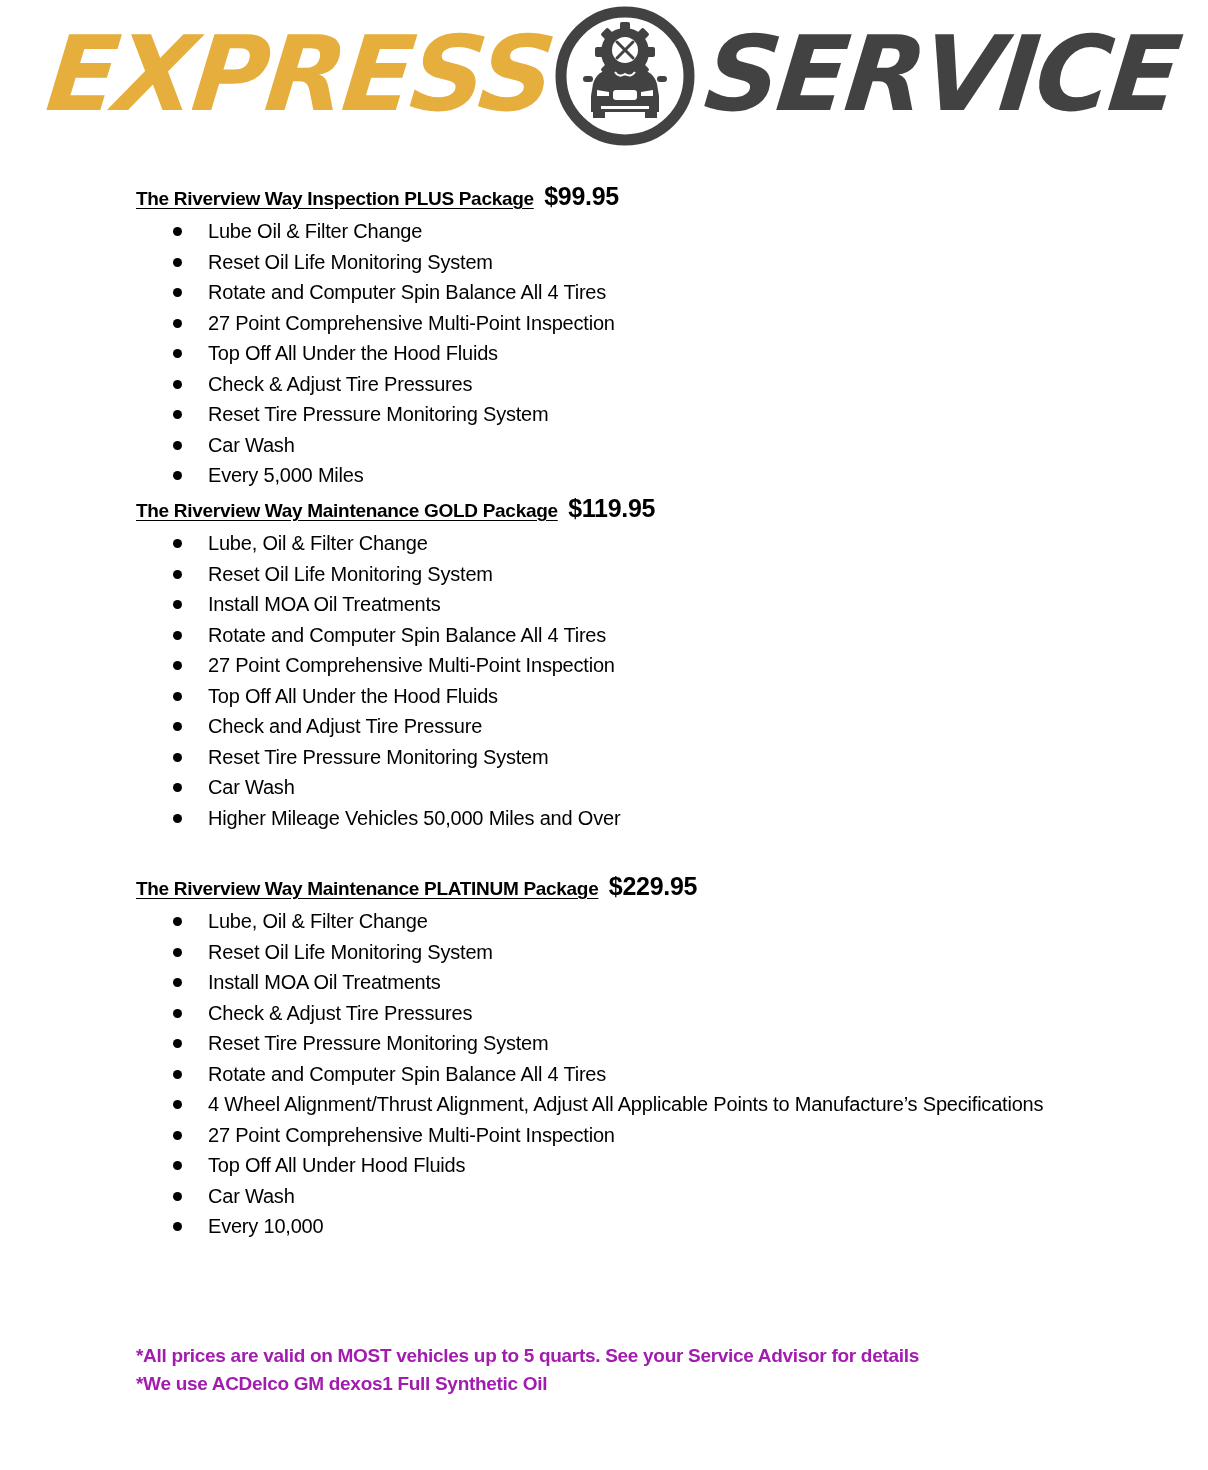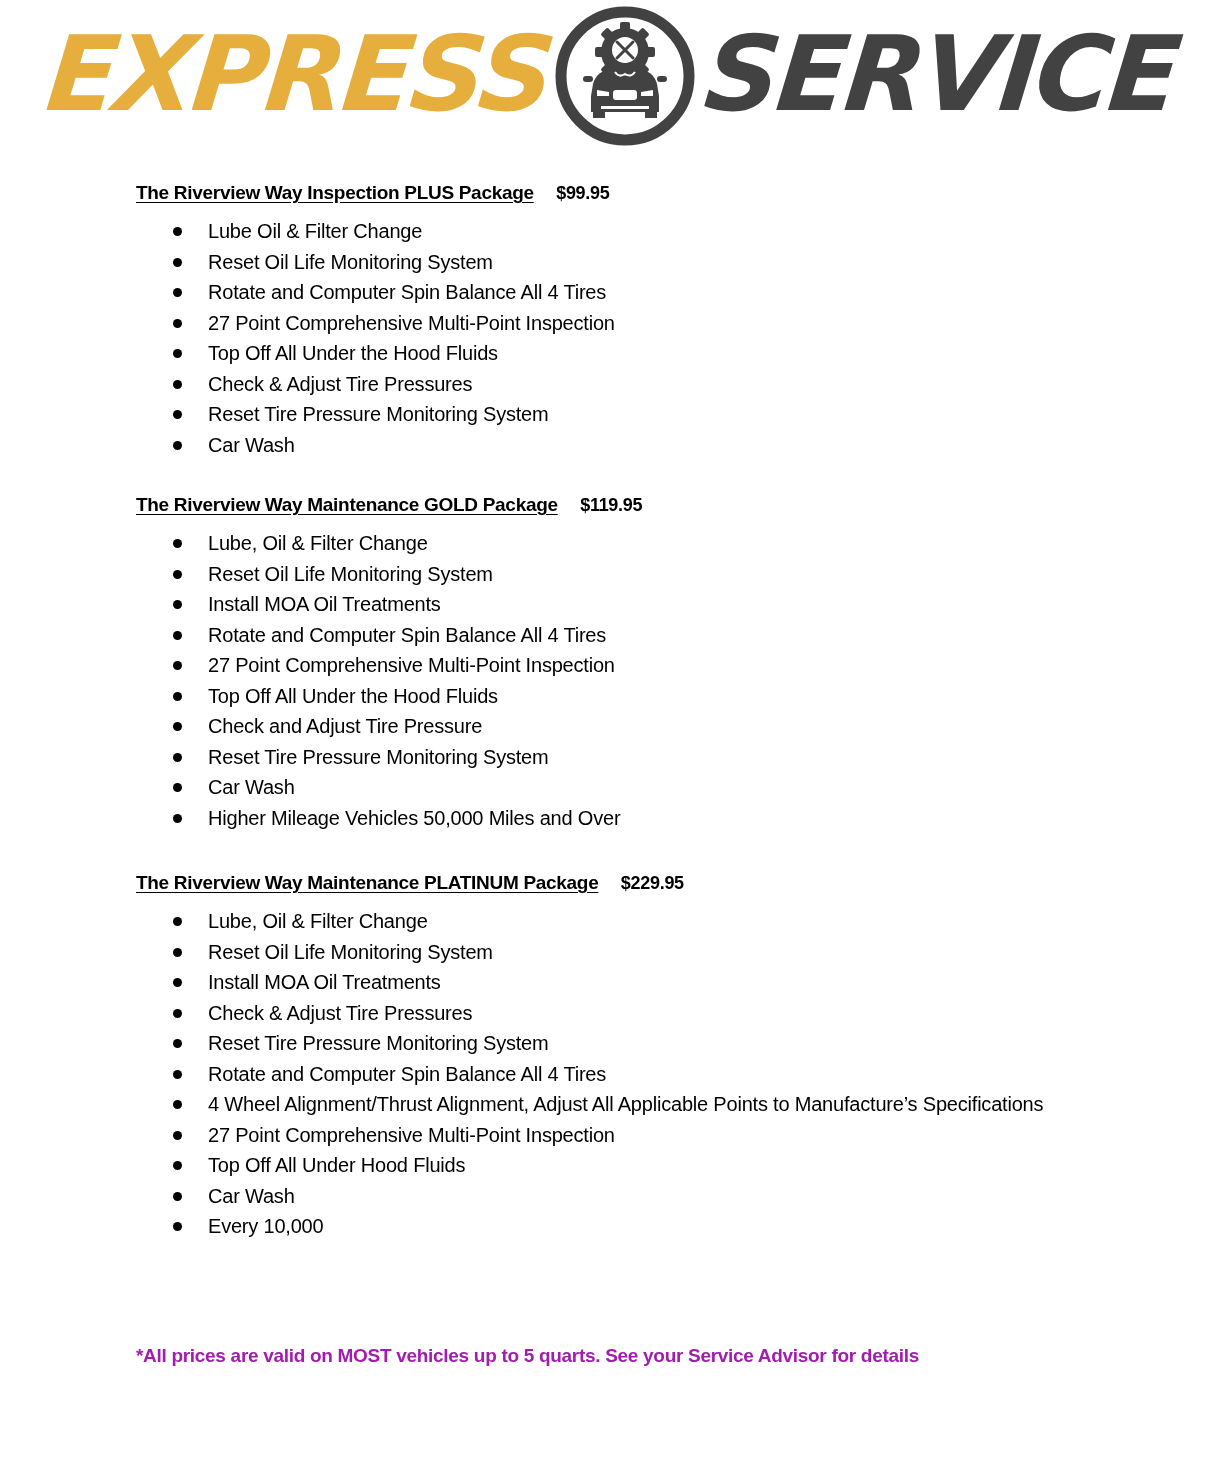--- a/index.html
+++ b/index.html
@@ -12,22 +12,22 @@
     .logo-express { left: 48px; color: #E6AE3D; }
     .logo-service { left: 706px; color: #424242; }
     .logo-emblem { position: absolute; left: 553px; top: 4px; width: 144px; height: 144px; }
 
     .content { position: absolute; left: 0; top: 0; width: 1208px; }
     .pkg { position: absolute; left: 136px; }
     .pkg-title { white-space: nowrap; height: 34px; position: relative; }
     .pkg-name { font-family: "Liberation Sans", sans-serif; font-weight: bold; font-size: 19px;
                 text-decoration: underline; text-underline-offset: 3px; letter-spacing: -0.3px;
                 vertical-align: baseline; }
-    .pkg-price { font-family: "Liberation Sans", sans-serif; font-weight: bold; font-size: 18px;
-                 margin-left: 18px; letter-spacing: -0.3px; vertical-align: baseline; }
+    .pkg-price { font-family: "Liberation Sans", sans-serif; font-weight: bold; font-size: 25px;
+                 margin-left: 6px; letter-spacing: -0.3px; vertical-align: baseline; }
     ul.items { list-style: none; margin: 0; padding: 0; }
     ul.items li { position: relative; padding-left: 72px; font-size: 20px; line-height: 30.5px;
                   width: 860px; letter-spacing: -0.2px; }
     ul.items li .bullet { position: absolute; left: 37px; top: 11px; width: 9px; height: 9px;
                           border-radius: 50%; background: #000; }
     .notes { position: absolute; left: 136px; top: 1342px; color: #a21caf; font-weight: bold;
              font-size: 19px; line-height: 28px; letter-spacing: -0.3px; }
   </style>
 </head>
 <body>
@@ -81,20 +81,21 @@
     </div>
     <ul class="items">
       <li><span class="bullet"></span><span>Lube Oil &amp; Filter Change</span></li>
       <li><span class="bullet"></span><span>Reset Oil Life Monitoring System</span></li>
       <li><span class="bullet"></span><span>Rotate and Computer Spin Balance All 4 Tires</span></li>
       <li><span class="bullet"></span><span>27 Point Comprehensive Multi-Point Inspection</span></li>
       <li><span class="bullet"></span><span>Top Off All Under the Hood Fluids</span></li>
       <li><span class="bullet"></span><span>Check &amp; Adjust Tire Pressures</span></li>
       <li><span class="bullet"></span><span>Reset Tire Pressure Monitoring System</span></li>
       <li><span class="bullet"></span><span>Car Wash</span></li>
+      <li><span class="bullet"></span><span>Every 5,000 Miles</span></li>
     </ul>
   </section>
 
   <section class="pkg" style="top:494px;">
     <div class="pkg-title">
       <span class="pkg-name">The Riverview Way Maintenance GOLD Package</span>
       <span class="pkg-price">$119.95</span>
     </div>
     <ul class="items">
       <li><span class="bullet"></span><span>Lube, Oil &amp; Filter Change</span></li>
@@ -125,14 +126,15 @@
       <li><span class="bullet"></span><span>4 Wheel Alignment/Thrust Alignment, Adjust All Applicable Points to Manufacture’s Specifications</span></li>
       <li><span class="bullet"></span><span>27 Point Comprehensive Multi-Point Inspection</span></li>
       <li><span class="bullet"></span><span>Top Off All Under Hood Fluids</span></li>
       <li><span class="bullet"></span><span>Car Wash</span></li>
       <li><span class="bullet"></span><span>Every 10,000</span></li>
     </ul>
   </section>
 
   <div class="notes">
     <div>*All prices are valid on MOST vehicles up to 5 quarts. See your Service Advisor for details</div>
+    <div>*We use ACDelco GM dexos1 Full Synthetic Oil</div>
   </div>
 </div>
 
 </body></html>

